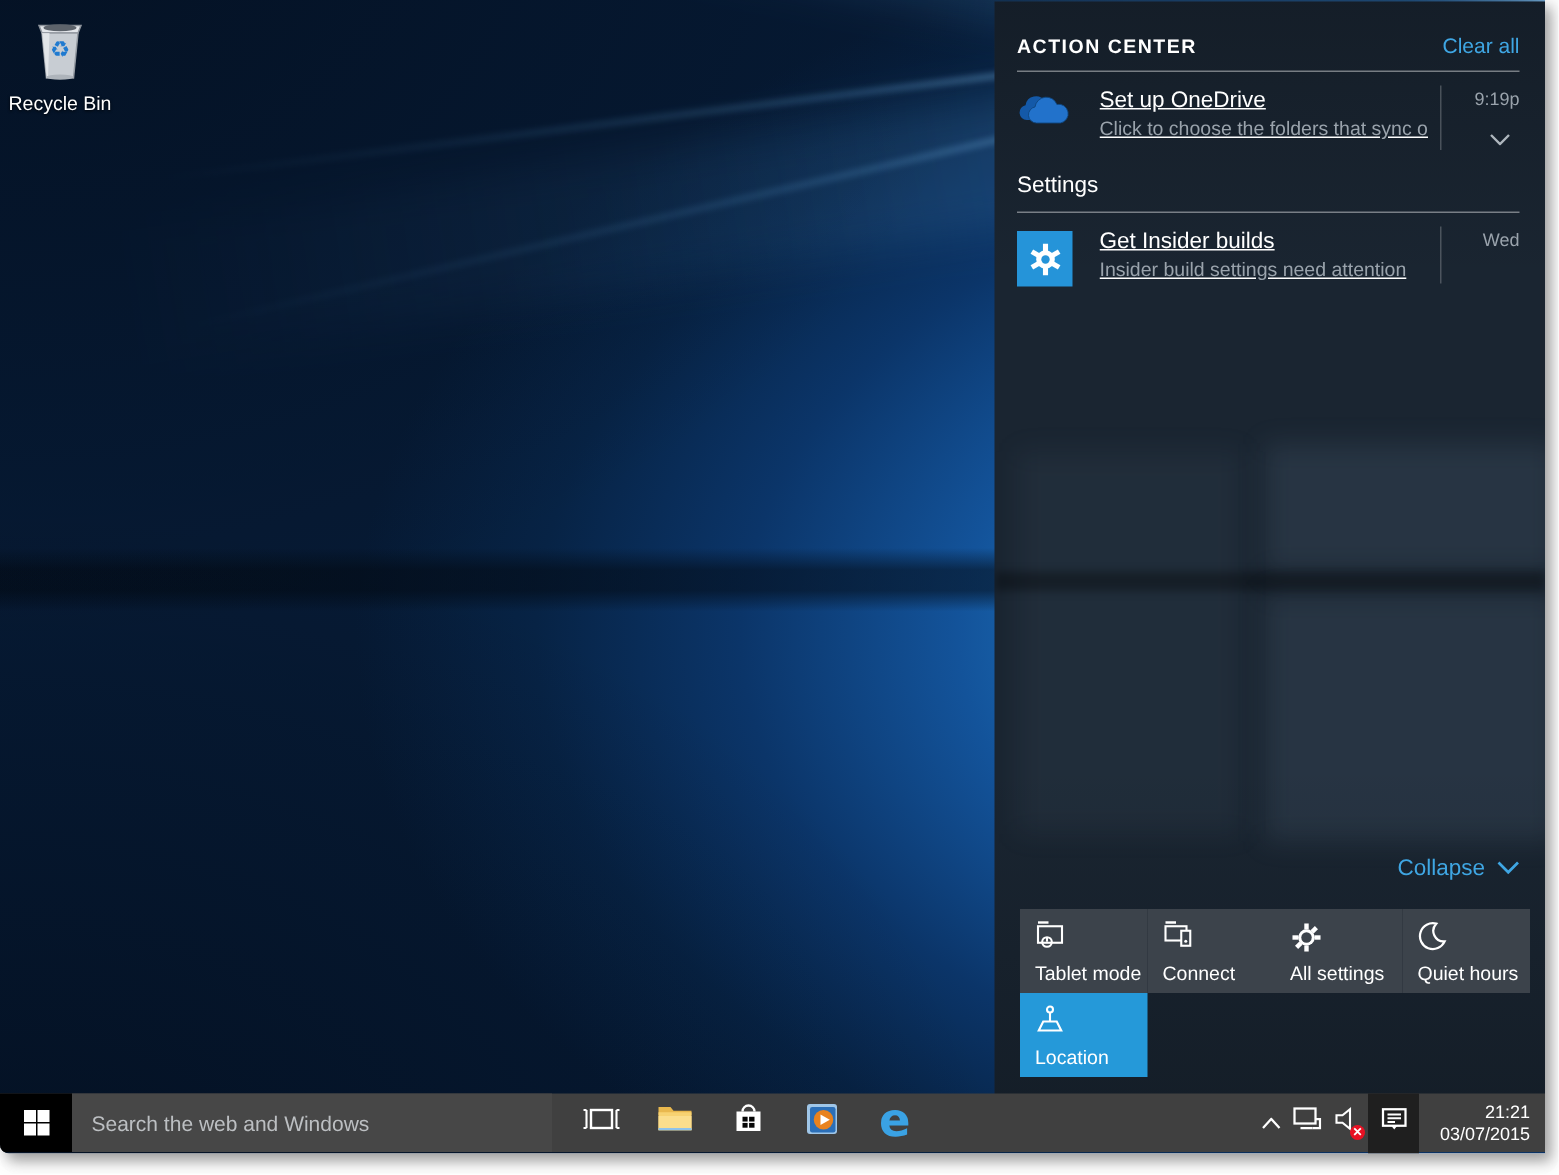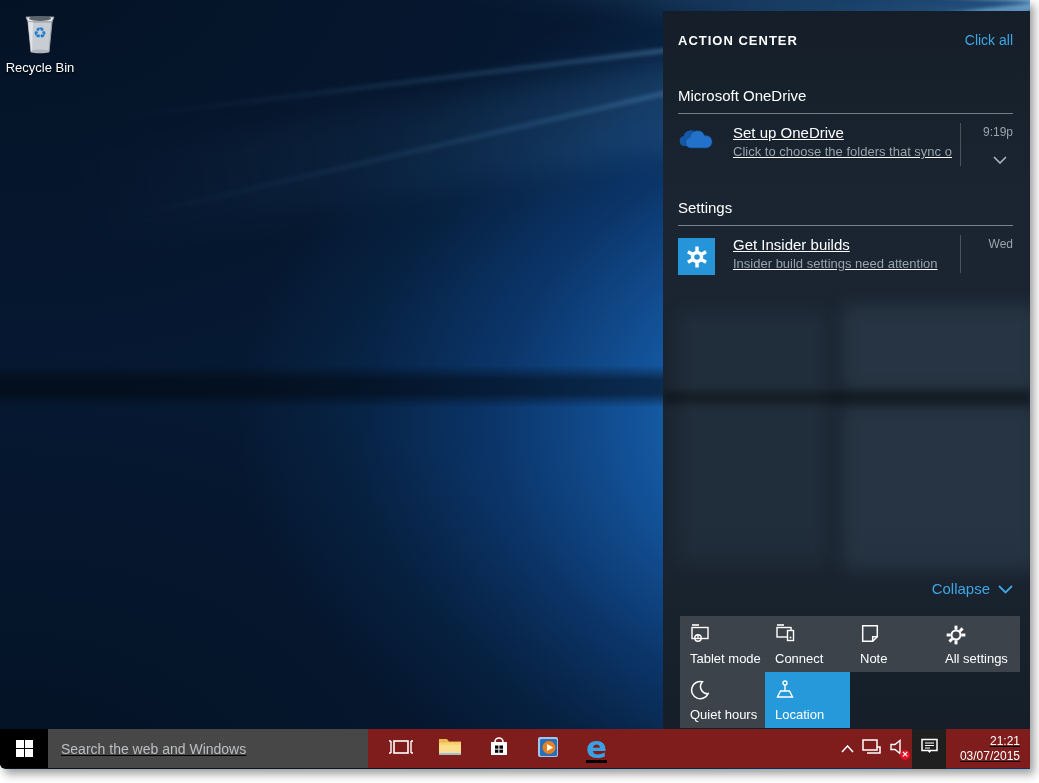--- a/index.html
+++ b/index.html
@@ -32,36 +32,36 @@
   .wall-vignette { position:absolute; inset:0;
     background:radial-gradient(120% 120% at 0% 110%, rgba(2,8,18,.55), rgba(2,8,18,0) 55%),
                radial-gradient(120% 120% at 0% -10%, rgba(2,8,18,.5), rgba(2,8,18,0) 55%); }
 
   
   .desktop-icon { position:absolute; left:2px; top:8px; width:76px; text-align:center; cursor:default; }
   .bin-glyph { position:relative; display:inline-block; width:42px; height:48px; }
   .bin-label { display:block; margin-top:0; color:#fff; font-size:13px; text-shadow:0 1px 2px rgba(0,0,0,.9); }
 
   
-  .panel { position:absolute; left:663px; top:11px; width:367px; height:729px; background:#1a2531; color:#fff; overflow:hidden; }
+  .panel { position:absolute; left:663px; top:1px; width:367px; height:729px; background:#1a2531; color:#fff; overflow:hidden; }
   .panel-overlay { position:absolute; inset:0;
     background:linear-gradient(180deg, rgba(10,16,24,.35), rgba(10,16,24,0) 25%, rgba(10,16,24,0) 70%, rgba(8,14,20,.3)); pointer-events:none; }
   .reflect { position:absolute; background:rgba(120,150,180,.14); filter:blur(9px); pointer-events:none; }
   .r1 { left:180px; top:295px; width:195px; height:85px; }
   .r2 { left:180px; top:395px; width:195px; height:165px; }
   .r3 { left:15px;  top:300px; width:150px; height:255px; background:rgba(110,140,170,.08); }
   .panel-band { position:absolute; left:0; top:380px; width:100%; height:13px; background:rgba(0,0,0,.32); filter:blur(3px); pointer-events:none; }
 
   .ac-header { display:flex; justify-content:space-between; align-items:baseline; padding:21px 17px 0 15px; position:relative; }
   .ac-title { font-size:13px; font-weight:bold; letter-spacing:1px; }
   .link-blue { color:#3fa6e3; font-size:14px; cursor:pointer; }
 
   .section-header { margin:0 17px 0 15px; font-size:15px; position:relative; }
   .sh-1 { margin-top:39px; }
-  .sh-2 { margin-top:31px; }
+  .sh-2 { margin-top:13px; }
   .section-hr { border:none; border-top:1px solid rgba(255,255,255,.42); margin:9px 17px 0 15px; position:relative; }
 
   .notif { display:flex; margin:7px 17px 0 15px; position:relative; cursor:pointer; }
   .notif-icon { width:55px; flex:0 0 55px; padding-top:5px; }
   .notif-text { flex:1; min-width:0; padding-right:8px;text-decoration:underline; }
   .notif-title { font-size:15px; line-height:20px; margin-top:2px; white-space:nowrap; overflow:hidden; }
   .notif-body { font-size:13px; line-height:18px; color:#9aa3ac; white-space:nowrap; overflow:hidden; }
   .notif-sep { width:1px; background:rgba(255,255,255,.22); align-self:stretch; margin:2px 0; }
   .notif-time { width:52px; flex:0 0 52px; display:flex; flex-direction:column; align-items:flex-end; padding-top:4px; }
   .notif-time .t { font-size:12px; color:#9aa3ac; }
@@ -72,21 +72,21 @@
   .collapse-row { position:absolute; right:17px; bottom:143px; display:flex; align-items:center; gap:8px; font-size:15px; }
 
   .qa-grid { position:absolute; left:4px; bottom:12px; display:grid; grid-template-columns:repeat(4,85px); grid-auto-rows:56px; gap:0;margin-left:13px; }
   .tile { background:#3c434b; position:relative; cursor:pointer; }
   .tile.active { background:#2599d9; }
   .tile .t-icon { position:absolute; left:10px; top:8px; }
   .tile .t-label { position:absolute; left:10px; bottom:6px; font-size:13px; color:#fff; white-space:nowrap; }
   .tile.empty { background:transparent; cursor:default; }
 
   
-  .taskbar { position:absolute; left:0; top:729px; width:1030px; height:39px; background:#7f1d1d; display:flex; align-items:stretch; z-index:5;text-decoration:underline; }
+  .taskbar { position:absolute; left:0; top:729px; width:1030px; height:39px; background:#404040; display:flex; align-items:stretch; z-index:5; }
   .start-btn { width:48px; display:flex; align-items:center; justify-content:center; cursor:pointer; }
   .win-logo { display:grid; grid-template-columns:8px 8px; grid-template-rows:8px 8px; gap:1px; }
   .win-logo span { background:#fff; }
   .search-box { width:320px; background:#474747; display:flex; align-items:center; padding-left:13px; cursor:text; }
   .search-box span { color:#bcbfc2; font-size:14px; }
   .tb-btn { width:49px; display:flex; align-items:center; justify-content:center; cursor:pointer; }
   .tb-spacer { flex:1; }
   .edge-e { color:#3aa2e4; font-size:31px; font-weight:bold; font-family:"DejaVu Sans", sans-serif; line-height:1; margin-top:-2px; }
   .tray { display:flex; align-items:center; }
   .tray-btn { display:flex; align-items:center; justify-content:center; cursor:pointer; height:40px; }
@@ -131,24 +131,23 @@
 
   <div class="panel">
     <div class="reflect r1"></div>
     <div class="reflect r2"></div>
     <div class="reflect r3"></div>
     <div class="panel-band"></div>
     <div class="panel-overlay"></div>
 
     <div class="ac-header">
       <span class="ac-title">ACTION CENTER</span>
-      <span class="link-blue">Click all</span>
-    </div>
-
-    <div class="section-header sh-1">Microsoft OneDrive</div>
+      <span class="link-blue">Clear all</span>
+    </div>
+
     <hr class="section-hr">
     <div class="notif">
       <div class="notif-icon">
         <svg width="36" height="26" viewBox="0 0 36 26">
           <path d="M13.5 20h-7a5 5 0 0 1-.8-9.9 7 7 0 0 1 12.8-2.6 5.4 5.4 0 0 1 2.1 10.4z" fill="#1459a8"></path>
           <path d="M29 22H13a5.4 5.4 0 0 1-1-10.7 7.6 7.6 0 0 1 14.6-1.7A5.2 5.2 0 0 1 29 22z" fill="#2272cb" stroke="#10467f" stroke-width=".6"></path>
         </svg>
       </div>
       <div class="notif-text">
         <div class="notif-title">Set up OneDrive</div>
@@ -221,29 +220,20 @@
             <path d="M2 1 h7" stroke="#fff" stroke-width="1.6" fill="none"></path>
             <rect x="2" y="3.5" width="14" height="9.5" fill="none" stroke="#fff" stroke-width="1.4"></rect>
             <rect x="12.5" y="6.5" width="6" height="10" fill="#3c434b" stroke="#fff" stroke-width="1.4"></rect>
             <circle cx="15.5" cy="13.5" r="1" fill="#fff"></circle>
           </svg>
         </span>
         <span class="t-label">Connect</span>
       </div>
       <div class="tile">
         <span class="t-icon">
-          <svg width="20" height="20" viewBox="0 0 20 20">
-            <path d="M2.7 1.7 h14.6 v11 l-4.6 4.6 h-10 z" fill="none" stroke="#fff" stroke-width="1.5"></path>
-            <path d="M17.3 12.7 h-4.6 v4.6" fill="none" stroke="#fff" stroke-width="1.5"></path>
-          </svg>
-        </span>
-        <span class="t-label">Note</span>
-      </div>
-      <div class="tile">
-        <span class="t-icon">
           <svg width="22" height="22" viewBox="0 0 24 24">
             <g fill="#fff">
               <circle cx="12" cy="12" r="6"></circle>
               <rect x="10.4" y="1.8" width="3.2" height="4.4"></rect>
               <rect x="10.4" y="17.8" width="3.2" height="4.4"></rect>
               <rect x="10.4" y="1.8" width="3.2" height="4.4" transform="rotate(45 12 12)"></rect>
               <rect x="10.4" y="17.8" width="3.2" height="4.4" transform="rotate(45 12 12)"></rect>
               <rect x="10.4" y="1.8" width="3.2" height="4.4" transform="rotate(90 12 12)"></rect>
               <rect x="10.4" y="17.8" width="3.2" height="4.4" transform="rotate(90 12 12)"></rect>
             </g>

